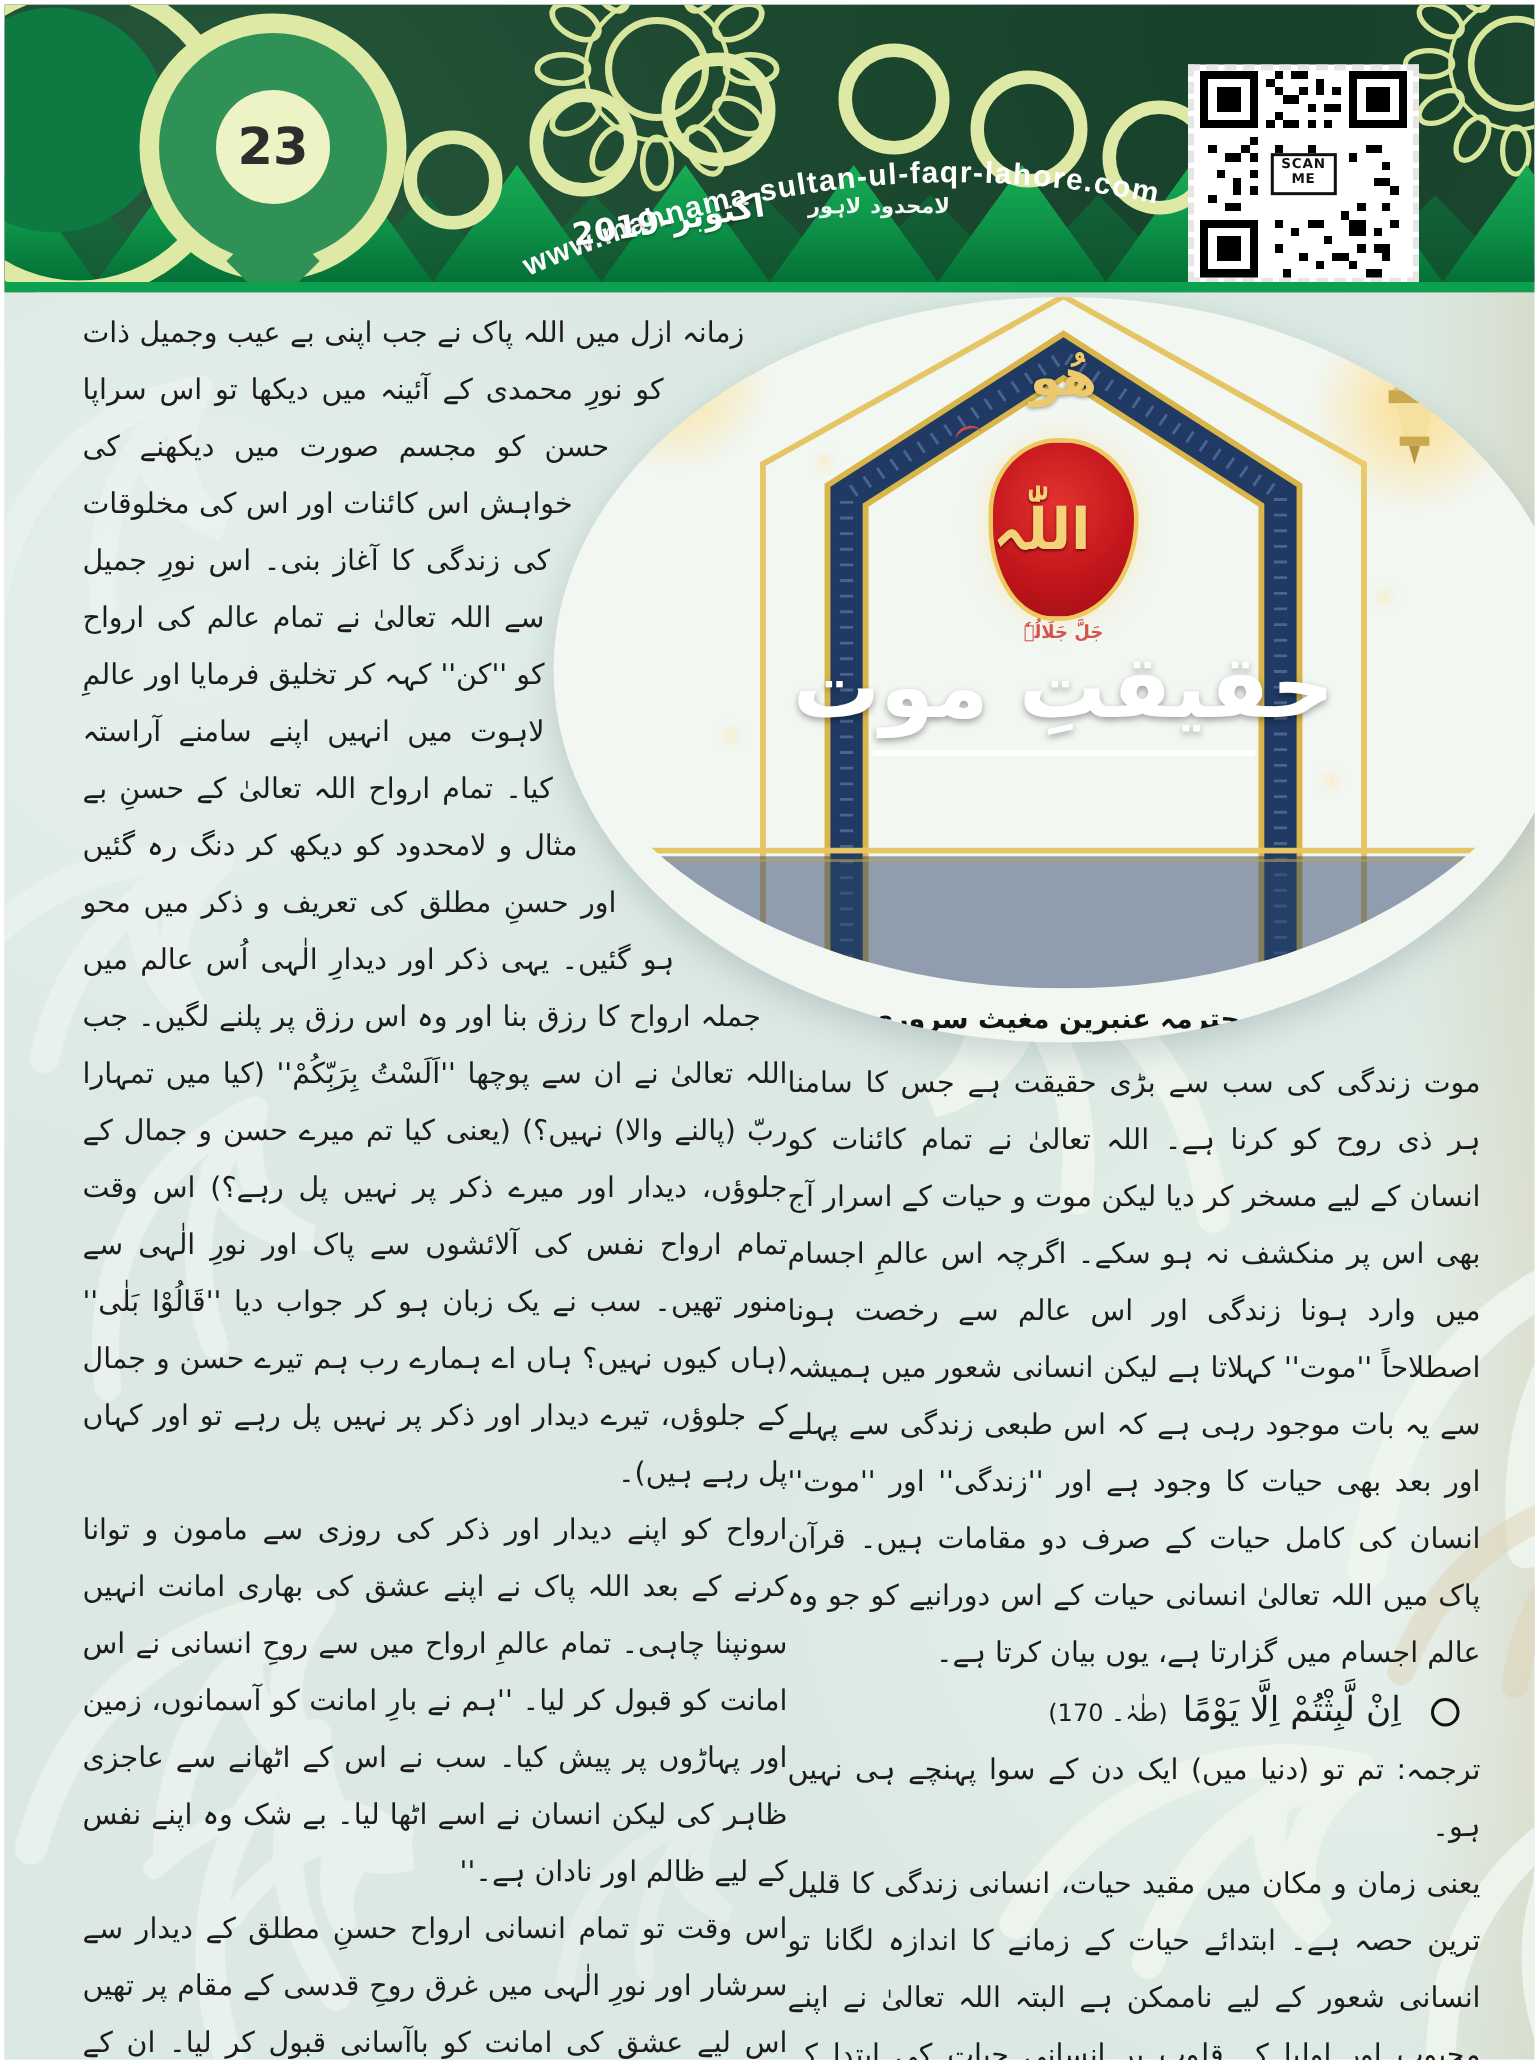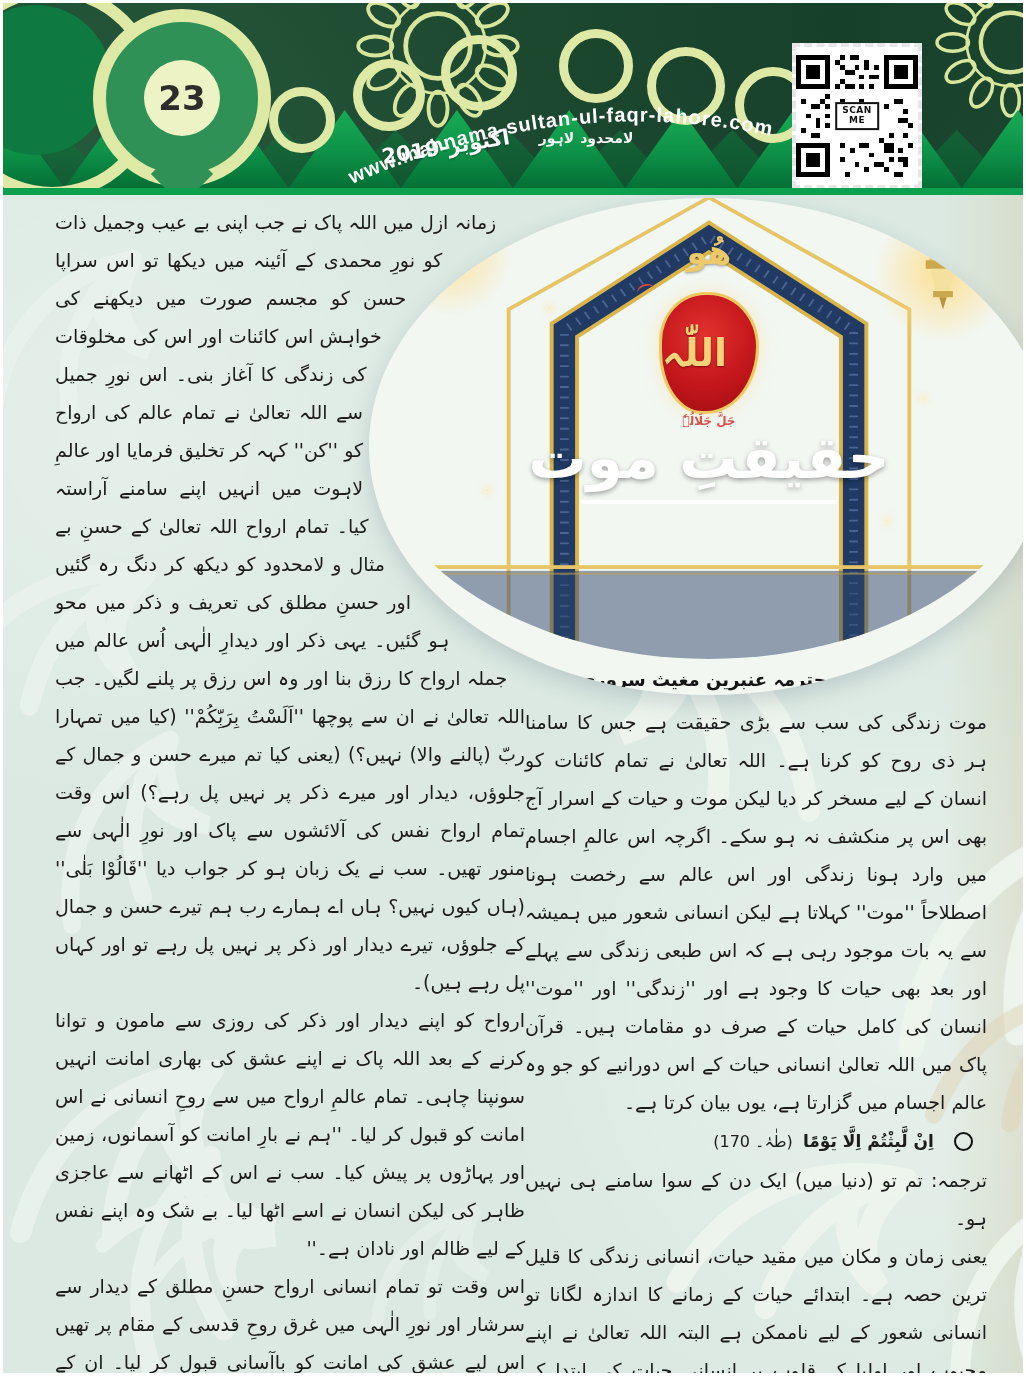--- a/index.html
+++ b/index.html
@@ -31,21 +31,21 @@
   .sr4{left:556px;top:26px;width:56px;height:56px;}
   .sr5{left:644px;top:44px;width:60px;height:60px;}
   .sr6{left:732px;top:64px;width:58px;height:58px;}
   .mandala{position:absolute;color:#d7e69c;}
   .arc-svg{position:absolute;left:0;top:0;width:1020px;height:192px;}
   .issue-date{position:absolute;left:378px;top:132px;transform:rotate(-9deg);color:#ffffff;
     font-size:21px;font-weight:bold;direction:rtl;letter-spacing:.5px;text-shadow:0 1px 2px rgba(0,0,0,.35);}
   .logo{position:absolute;left:468px;top:126px;width:230px;direction:rtl;color:#ffffff;text-align:center;line-height:1;}
   .logo .main{font-size:31px;font-weight:bold;text-shadow:0 1px 2px rgba(0,0,0,.4);}
   .logo .tiny{font-size:14px;font-weight:bold;opacity:.95;vertical-align:middle;margin:0 3px;}
-  .qr{position:absolute;left:789px;top:40px;width:130px;height:146px;background:#ffffff;border:4px dashed #e6e6e6;
+  .qr{position:absolute;left:789px;top:40px;width:154px;height:146px;background:#ffffff;border:4px dashed #e6e6e6;
     box-sizing:border-box;padding:0;text-decoration:underline;}
   .qr svg{width:100%;height:100%;display:block;}
   .qr-label{position:absolute;left:50%;top:50%;transform:translate(-50%,-50%);background:#ffffff;border:2px solid #111;
     padding:2px 5px;font-size:9px;font-weight:bold;color:#111;text-align:center;line-height:1.1;letter-spacing:.5px;}
 
   
   .main{position:absolute;top:192px;left:0;right:0;bottom:0;
     background:
       linear-gradient(90deg,rgba(255,255,255,0) 92%,rgba(205,190,150,.28) 100%),
       radial-gradient(circle at 12% 20%,rgba(255,255,255,.30) 0,rgba(255,255,255,0) 30%),
@@ -90,21 +90,21 @@
   .col{position:absolute;direction:rtl;color:#1c1c1c;font-size:19px;line-height:38px;text-align:justify;z-index:3;}
   .col p{margin:0;}
   .col-left{left:52px;top:8px;width:470px;}
   .oval-spacer{float:right;width:162px;height:505px;
     shape-outside:ellipse(340px 248px at 348px 244px);shape-margin:12px;}
   .col-right{left:522px;top:0;width:462px;padding-top:508px;box-sizing:border-box;}
   .qref{font-size:16px;}
   .verse-line{padding-right:14px;}
   .verse-bullet{display:inline-block;width:15px;height:15px;border:2px solid #111;border-radius:50%;
     vertical-align:middle;margin-left:14px;}
-  .verse{font-weight:bold;font-size:17px;}
+  .verse{font-weight:normal;font-size:23px;}
   .verse-ref{font-size:16px;margin-right:4px;}
 </style>
 </head>
 <body>
 
 <div class="page">
 
   <div class="header">
 
     <svg class="mandala" style="left:340px;top:-52px;width:190px;height:190px;" viewBox="-50 -50 100 100">
@@ -368,18 +368,18 @@
       <p>اس وقت تو تمام انسانی ارواح حسنِ مطلق کے دیدار سے سرشار اور نورِ الٰہی میں غرق روحِ قدسی کے مقام پر تھیں اس لیے عشق کی امانت کو باآسانی قبول کر لیا۔ ان کے اس جذبہ عشق کی صداقت کو پرکھنے</p>
     </div>
 
     <div class="col col-right">
       <p>موت زندگی کی سب سے بڑی حقیقت ہے جس کا سامنا ہر ذی روح کو کرنا ہے۔ اللہ تعالیٰ نے تمام کائنات کو انسان کے لیے مسخر کر دیا لیکن موت و حیات کے اسرار آج بھی اس پر منکشف نہ ہو سکے۔ اگرچہ اس عالمِ اجسام میں وارد ہونا زندگی اور اس عالم سے رخصت ہونا اصطلاحاً ''موت'' کہلاتا ہے لیکن انسانی شعور میں ہمیشہ سے یہ بات موجود رہی ہے کہ اس طبعی زندگی سے پہلے اور بعد بھی حیات کا وجود ہے اور ''زندگی'' اور ''موت'' انسان کی کامل حیات کے صرف دو مقامات ہیں۔ قرآن پاک میں اللہ تعالیٰ انسانی حیات کے اس دورانیے کو جو وہ عالم اجسام میں گزارتا ہے، یوں بیان کرتا ہے۔</p>
       <p class="verse-line">
         <span class="verse-bullet"></span>
         <span class="verse">اِنْ لَّبِثْتُمْ اِلَّا یَوْمًا</span>
         <span class="verse-ref">(طٰہٰ۔ 170)</span>
       </p>
-      <p>ترجمہ: تم تو (دنیا میں) ایک دن کے سوا سامنے ہی نہیں ہو۔</p>
+      <p>ترجمہ: تم تو (دنیا میں) ایک دن کے سوا پہنچے ہی نہیں ہو۔</p>
       <p>یعنی زمان و مکان میں مقید حیات، انسانی زندگی کا قلیل ترین حصہ ہے۔ ابتدائے حیات کے زمانے کا اندازہ لگانا تو انسانی شعور کے لیے ناممکن ہے البتہ اللہ تعالیٰ نے اپنے محبوب اور اولیا کے قلوب پر انسانی حیات کی ابتدا کے حالات ضرور القا فرمائے ہیں جو سینہ بہ سینہ ہم تک پہنچے ہیں۔</p>
     </div>
 
   </div>
 </div>
 
 </body></html>

